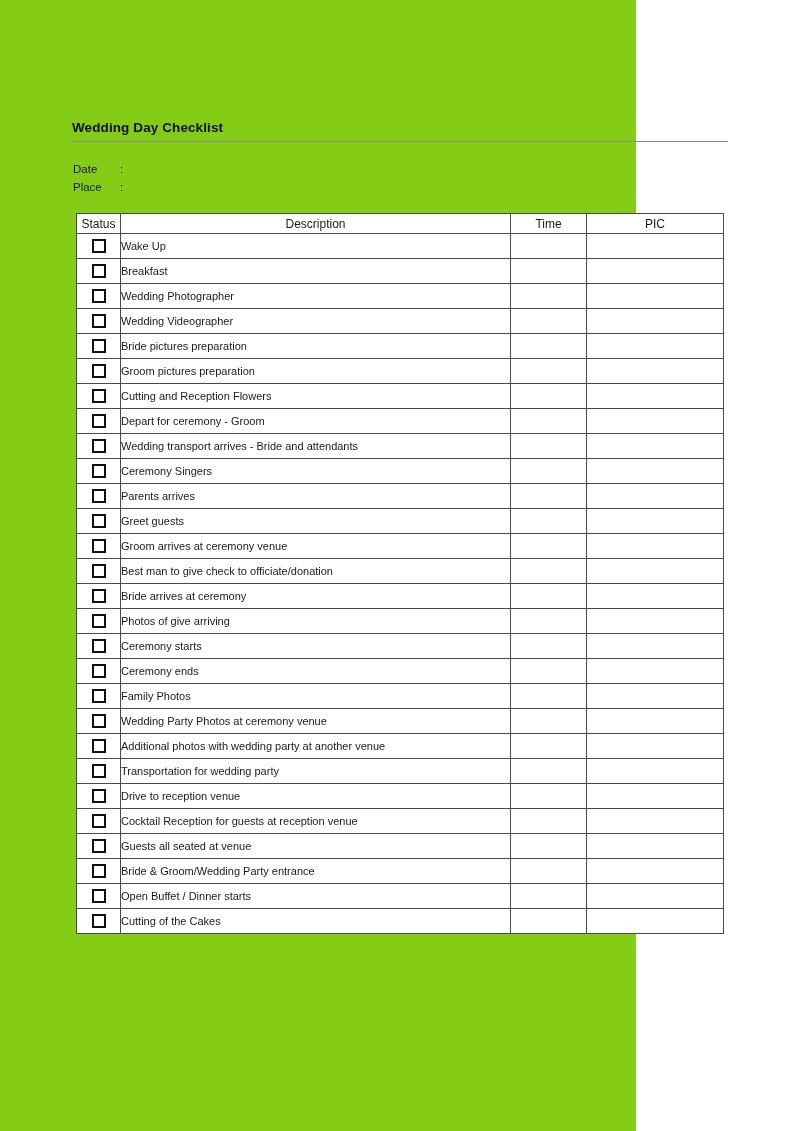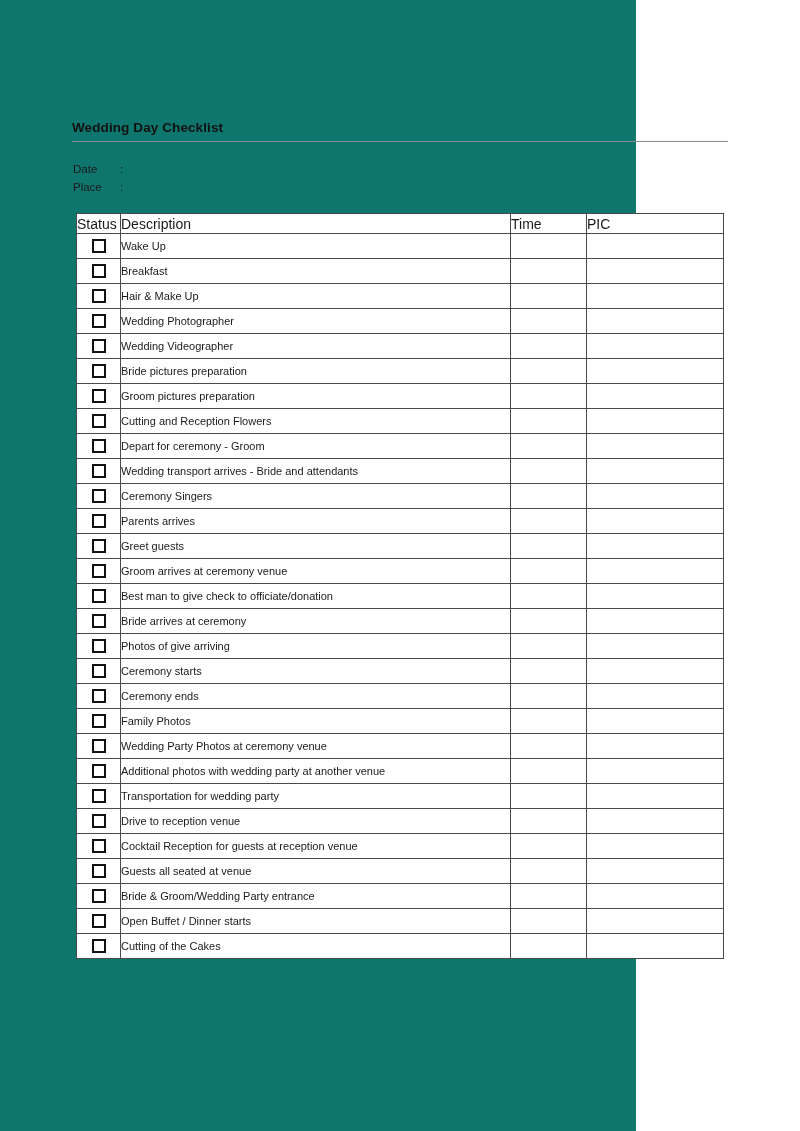--- a/index.html
+++ b/index.html
@@ -16,21 +16,21 @@
     color: #1a1a1a;
     -webkit-font-smoothing: antialiased;
   }
 
   .page {
     position: absolute;
     left: 0;
     top: 0;
     width: 636px;
     height: 1131px;
-    background: #0f766e;
+    background: #84cc16;
     box-sizing: border-box;
   }
 
   
   .title-block {
     position: absolute;
     left: 72px;
     top: 120px;
     width: 656px;
   }
@@ -94,22 +94,22 @@
   table.checklist th,
   table.checklist td {
     border: 1px solid #4a4a4a;
     padding: 0;
     vertical-align: middle;
     background: #ffffff;
   }
   table.checklist thead th {
     height: 19px;
     font-weight: normal;
-    font-size: 14px;
-    text-align: left;
+    font-size: 12px;
+    text-align: center;
     color: #1a1a1a;
   }
   .col-status  { width: 44px; }
   .col-desc    { width: 390px; }
   .col-time    { width: 76px; }
   .col-pic     { width: 137px; }
 
   table.checklist tbody tr { height: 24px; }
   table.checklist tbody td { height: 24px; }
 
@@ -189,26 +189,20 @@
             <td class="cell-pic"></td>
           </tr>
           <tr>
             <td class="cell-status"><span class="checkbox"></span></td>
             <td class="cell-desc">Breakfast</td>
             <td class="cell-time"></td>
             <td class="cell-pic"></td>
           </tr>
           <tr>
             <td class="cell-status"><span class="checkbox"></span></td>
-            <td class="cell-desc">Hair &amp; Make Up</td>
-            <td class="cell-time"></td>
-            <td class="cell-pic"></td>
-          </tr>
-          <tr>
-            <td class="cell-status"><span class="checkbox"></span></td>
             <td class="cell-desc">Wedding Photographer</td>
             <td class="cell-time"></td>
             <td class="cell-pic"></td>
           </tr>
           <tr>
             <td class="cell-status"><span class="checkbox"></span></td>
             <td class="cell-desc">Wedding Videographer</td>
             <td class="cell-time"></td>
             <td class="cell-pic"></td>
           </tr>

